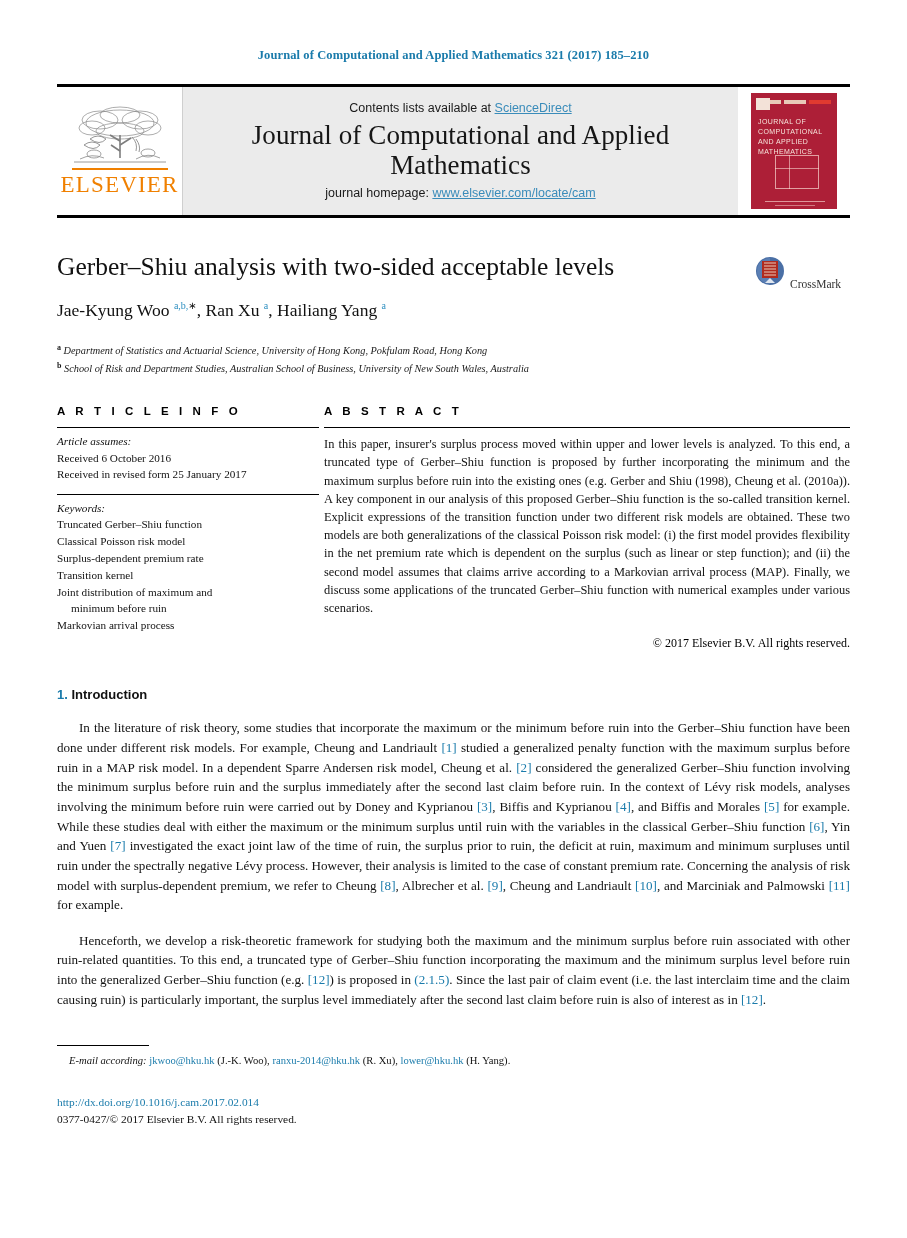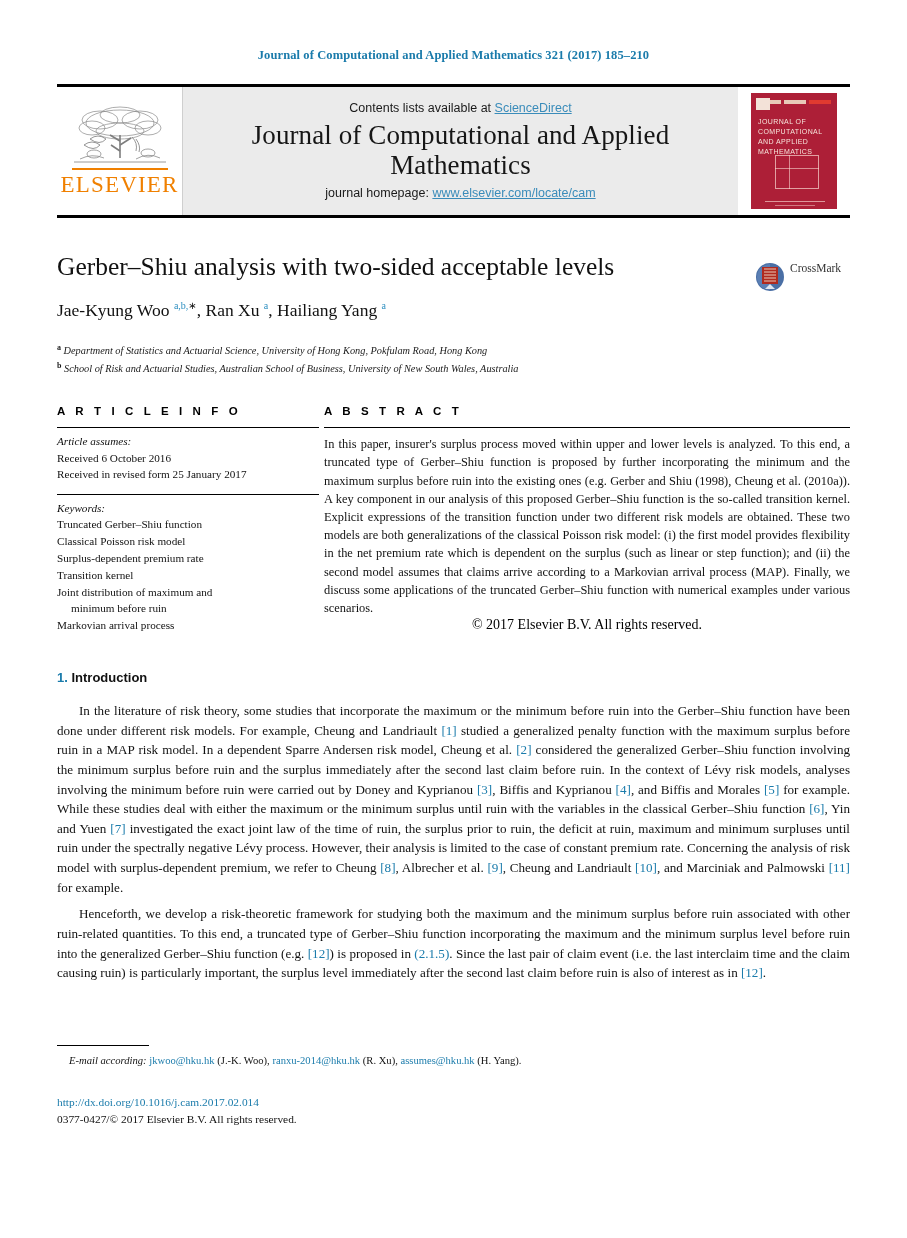--- a/index.html
+++ b/index.html
@@ -173,24 +173,24 @@
     font-family: "Liberation Serif", serif;
     font-size: 25.5px;
     line-height: 1.15;
     color: #111;
     font-weight: normal;
     margin: 0;
   }
   .crossmark {
     position: absolute;
     right: 0;
-    top: 10px;
+    top: 4px;
     width: 95px;
     display: flex;
-    align-items: flex-start;
+    align-items: flex-end;
     gap: 5px;
   }
   .crossmark-word {
     font-family: "Liberation Serif", serif;
     font-size: 11.5px;
     color: #333;
   }
 
   .authors {
     margin-top: 19px;
@@ -244,23 +244,23 @@
 
   .abs-body {
     padding-top: 7px;
     font-family: "Liberation Serif", serif;
     font-size: 12.4px;
     line-height: 1.47;
     text-align: justify;
     color: #111;
   }
   .abs-copyright {
-    text-align: center;
-    font-size: 14px;
-    margin-top: 0;
+    text-align: right;
+    font-size: 12px;
+    margin-top: 19px;
   }
 
   
   .intro-sec {
     margin-top: 36px;
   }
   .intro-head {
     font-family: "Liberation Sans", sans-serif;
     font-weight: bold;
     font-size: 13px;
@@ -270,21 +270,21 @@
   .intro-head .num { color: #1a7bab; }
   .body-p {
     font-family: "Liberation Serif", serif;
     font-size: 13.1px;
     line-height: 1.5;
     text-align: justify;
     text-indent: 22px;
     color: #111;
     margin: 0;
   }
-  .body-p + .body-p { margin-top: 7px; }
+  .body-p + .body-p { margin-top: 16px; }
   .ref { color: #1a7bab; }
 
   
   .footnotes {
     position: absolute;
     left: 57px;
     right: 57px;
     bottom: 55px;
   }
   .fn-rule {
@@ -404,21 +404,21 @@
           <path d="M15 22 l5 5 H10 Z" fill="#dfe6ef"></path>
         </svg>
       </span>
       <span class="crossmark-word">CrossMark</span>
     </div>
 
     <div class="authors">Jae-Kyung Woo <sup>a,b,<span class="star">∗</span></sup>, Ran Xu <sup>a</sup>, Hailiang Yang <sup>a</sup></div>
 
     <div class="affils">
       <div><sup>a</sup> <span>Department of Statistics and Actuarial Science, University of Hong Kong, Pokfulam Road, Hong Kong</span></div>
-      <div><sup>b</sup> <span>School of Risk and Actuarial Studies, Australian School of Business, University of New South Wales, Australia</span></div>
+      <div><sup>b</sup> <span>School of Risk and Department Studies, Australian School of Business, University of New South Wales, Australia</span></div>
     </div>
   </div>
 
   <div class="info-abstract">
 
     <div class="col-info">
       <div class="sec-head">A R T I C L E   I N F O</div>
       <div class="rule-thin"></div>
       <div class="info-group">
         <div class="ital">Article assumes:</div>
@@ -452,18 +452,18 @@
     <div class="intro-head">
       <span class="num">1.</span>
       <span>Introduction</span>
     </div>
     <p class="body-p">In the literature of risk theory, some studies that incorporate the maximum or the minimum before ruin into the Gerber–Shiu function have been done under different risk models. For example, Cheung and Landriault <span class="ref">[1]</span> studied a generalized penalty function with the maximum surplus before ruin in a MAP risk model. In a dependent Sparre Andersen risk model, Cheung et al. <span class="ref">[2]</span> considered the generalized Gerber–Shiu function involving the minimum surplus before ruin and the surplus immediately after the second last claim before ruin. In the context of Lévy risk models, analyses involving the minimum before ruin were carried out by Doney and Kyprianou <span class="ref">[3]</span>, Biffis and Kyprianou <span class="ref">[4]</span>, and Biffis and Morales <span class="ref">[5]</span> for example. While these studies deal with either the maximum or the minimum surplus until ruin with the variables in the classical Gerber–Shiu function <span class="ref">[6]</span>, Yin and Yuen <span class="ref">[7]</span> investigated the exact joint law of the time of ruin, the surplus prior to ruin, the deficit at ruin, maximum and minimum surpluses until ruin under the spectrally negative Lévy process. However, their analysis is limited to the case of constant premium rate. Concerning the analysis of risk model with surplus-dependent premium, we refer to Cheung <span class="ref">[8]</span>, Albrecher et al. <span class="ref">[9]</span>, Cheung and Landriault <span class="ref">[10]</span>, and Marciniak and Palmowski <span class="ref">[11]</span> for example.</p>
     <p class="body-p">Henceforth, we develop a risk-theoretic framework for studying both the maximum and the minimum surplus before ruin associated with other ruin-related quantities. To this end, a truncated type of Gerber–Shiu function incorporating the maximum and the minimum surplus level before ruin into the generalized Gerber–Shiu function (e.g. <span class="ref">[12]</span>) is proposed in <span class="ref">(2.1.5)</span>. Since the last pair of claim event (i.e. the last interclaim time and the claim causing ruin) is particularly important, the surplus level immediately after the second last claim before ruin is also of interest as in <span class="ref">[12]</span>.</p>
   </div>
 
   <div class="footnotes">
     <div class="fn-rule"></div>
-    <div class="fn-line" style="padding-left:27px;"><span class="ital">E-mail according:</span> <span class="fn-mail">jkwoo@hku.hk</span> (J.-K. Woo), <span class="fn-mail">ranxu-2014@hku.hk</span> (R. Xu), <span class="fn-mail">assumes@hku.hk</span> (H. Yang).</div>
+    <div class="fn-line" style="padding-left:27px;"><span class="ital">E-mail according:</span> <span class="fn-mail">jkwoo@hku.hk</span> (J.-K. Woo), <span class="fn-mail">ranxu-2014@hku.hk</span> (R. Xu), <span class="fn-mail">lower@hku.hk</span> (H. Yang).</div>
     <div class="doi-line">http://dx.doi.org/10.1016/j.cam.2017.02.014</div>
     <div class="issn-line">0377-0427/© 2017 Elsevier B.V. All rights reserved.</div>
   </div>
 
 </div>
 
 </body></html>

